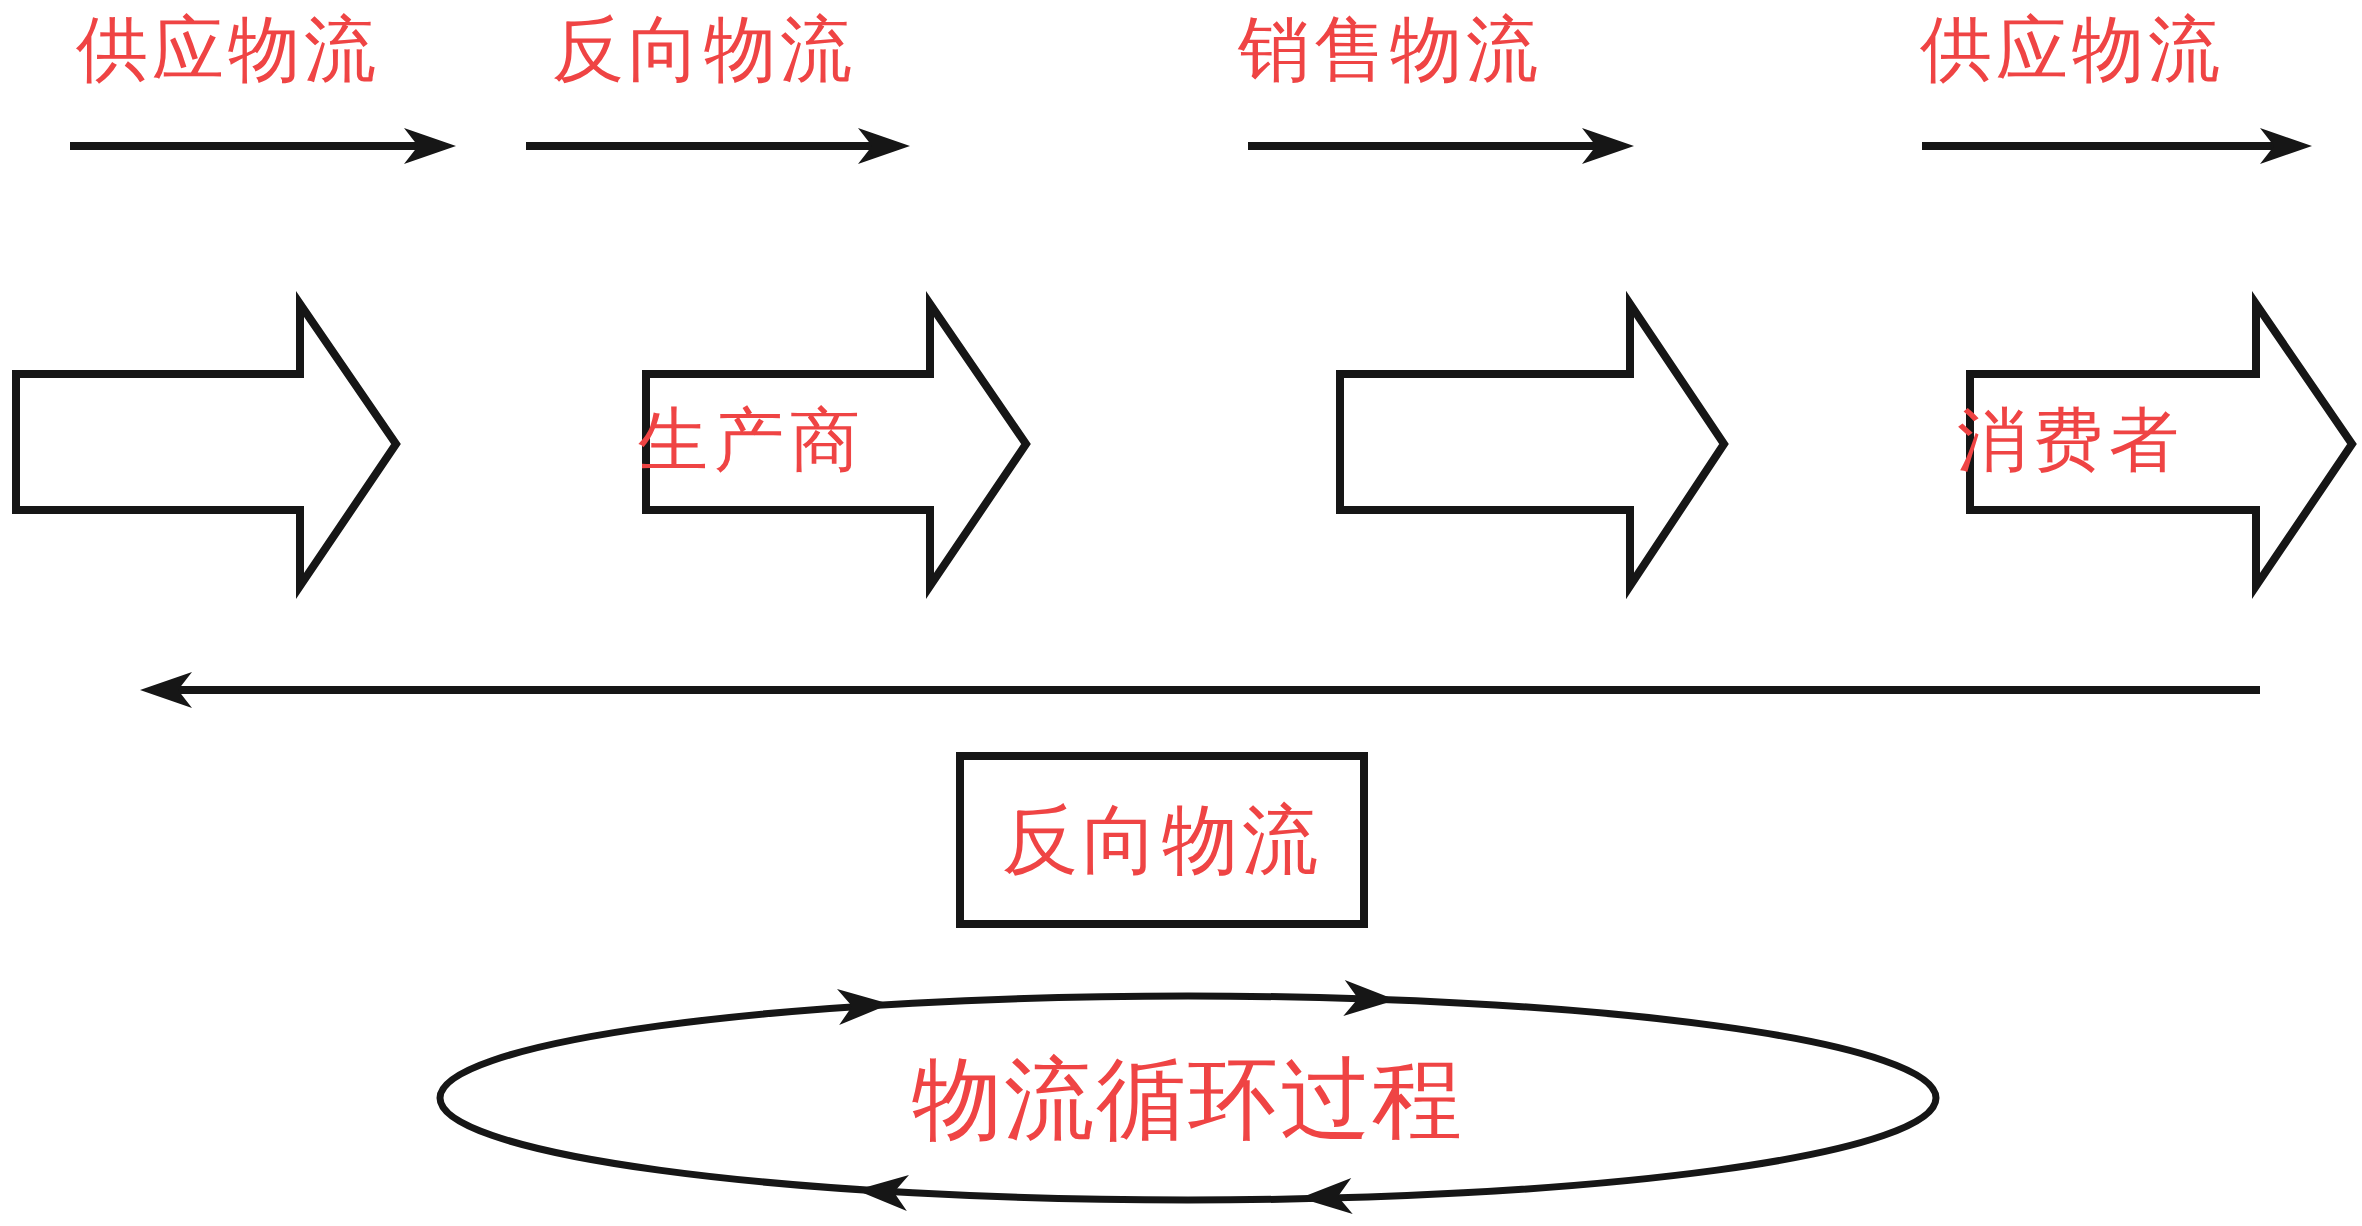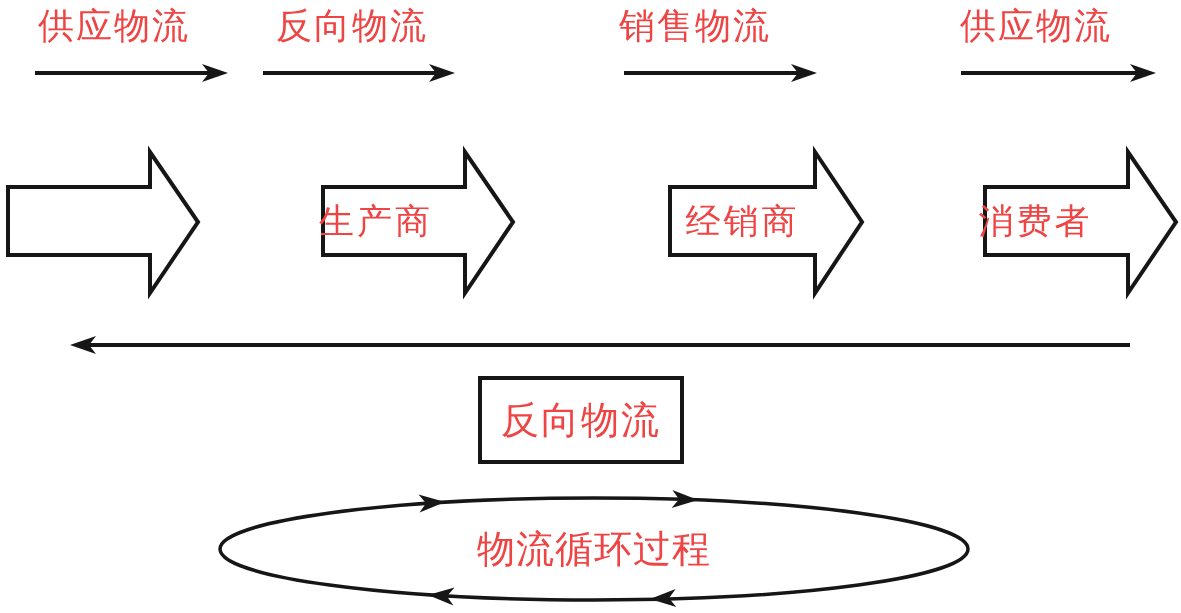--- a/index.html
+++ b/index.html
@@ -54,21 +54,21 @@
     text-align: center;
   }
   .cycle-lbl {
     left: 394px;
     top: 527px;
     width: 400px;
     height: 44px;
     display: flex;
     align-items: center;
     justify-content: center;
-    font-size: 38px;
+    font-size: 45px;
     letter-spacing: 1px;
   }
   .shape {
     fill: none;
     stroke: #161616;
   }
   .thin { stroke-width: 4; }
   .thick { stroke-width: 4; }
   .head { fill: #161616; stroke: none; }
   .block { fill: #ffffff; stroke: #161616; stroke-width: 4; stroke-linejoin: miter; }
@@ -117,20 +117,19 @@
       <polygon class="head" points="0,0 -26,-9 -19,0 -26,9" transform="translate(650,599) rotate(177.7)"></polygon>
     </g>
   </svg>
 
   <div class="lbl flow-lbl" style="left:38px">供应物流</div>
   <div class="lbl flow-lbl" style="left:276px">反向物流</div>
   <div class="lbl flow-lbl" style="left:619px">销售物流</div>
   <div class="lbl flow-lbl" style="left:960px">供应物流</div>
 
   <div class="lbl entity-lbl" style="left:305px; width:142px;">生产商</div>
-  <div class="lbl entity-lbl" style="left:670px; width:145px;">经销商</div>
   <div class="lbl entity-lbl" style="left:964px; width:143px;">消费者</div>
 
   <div class="lbl box-lbl">反向物流</div>
 
   <div class="lbl cycle-lbl">物流循环过程</div>
 
 </div>
 
 </body></html>

